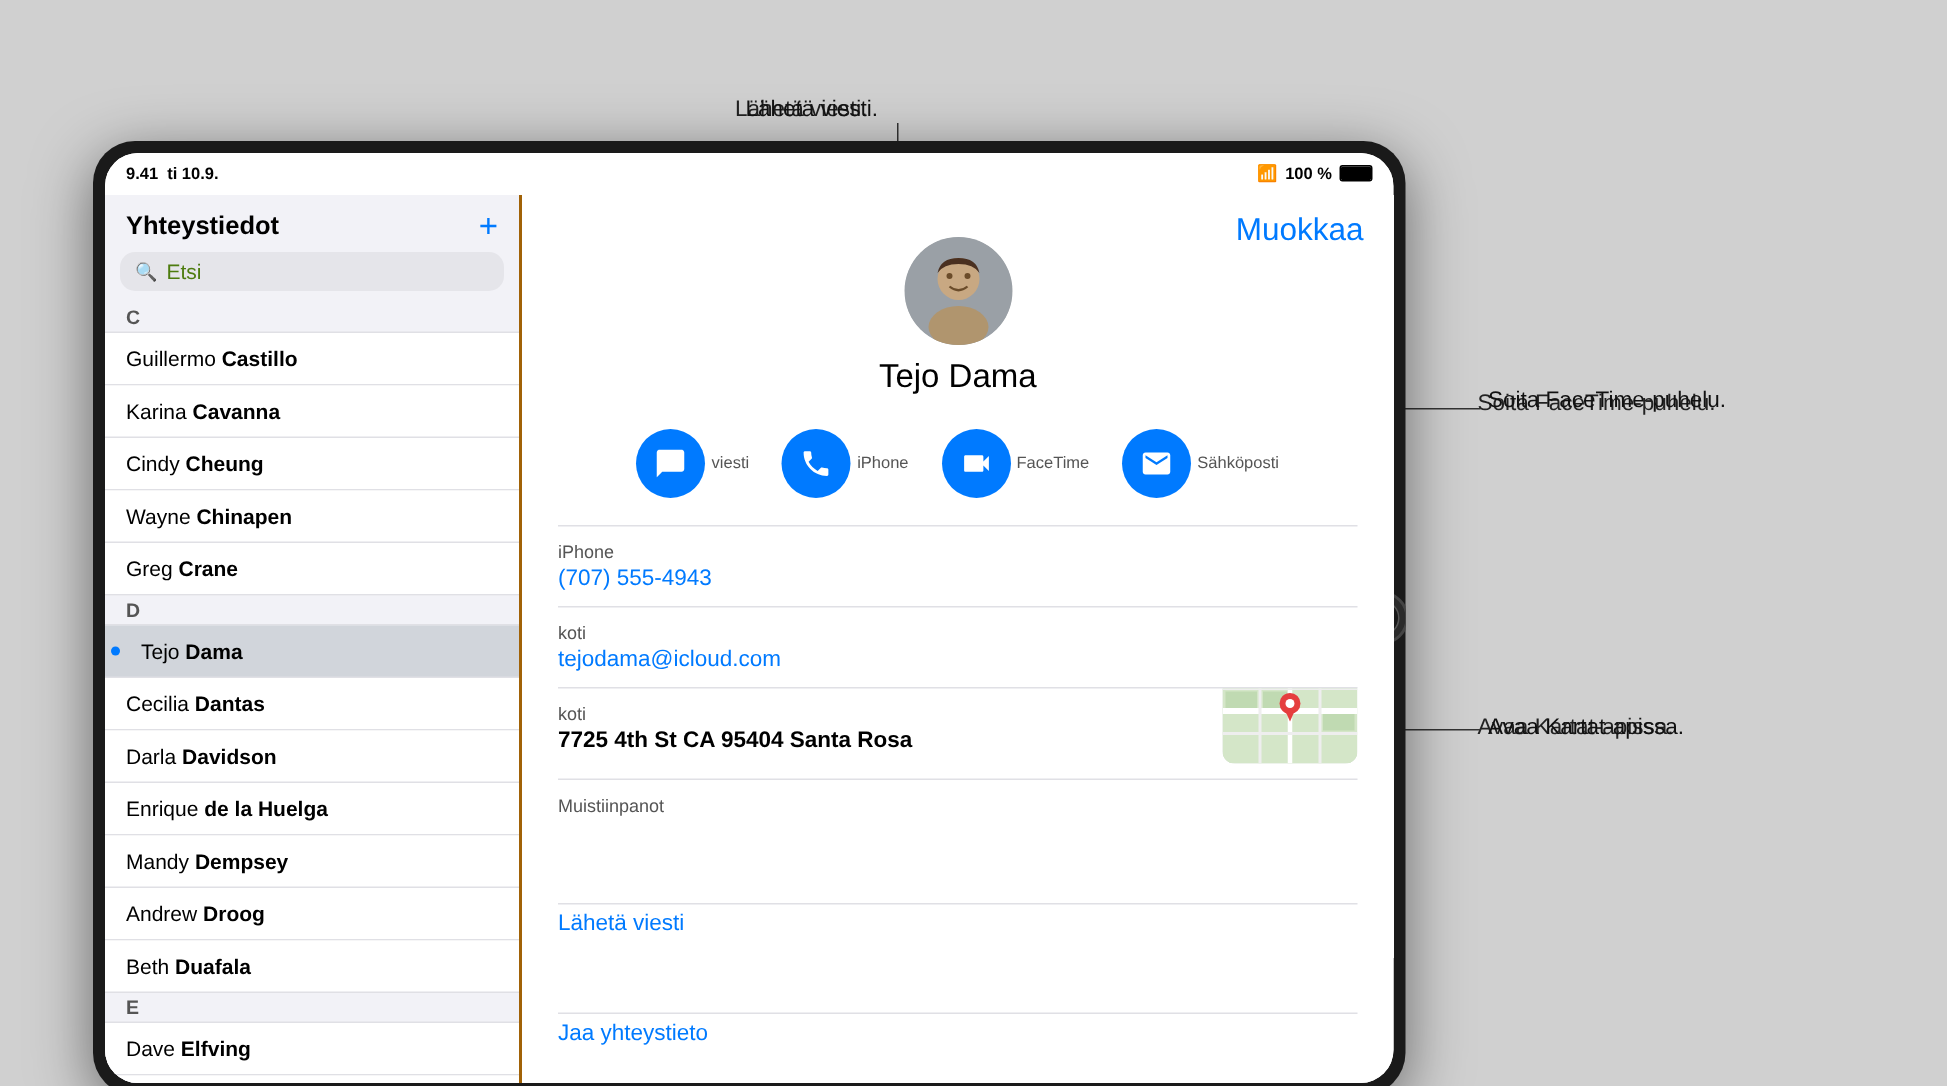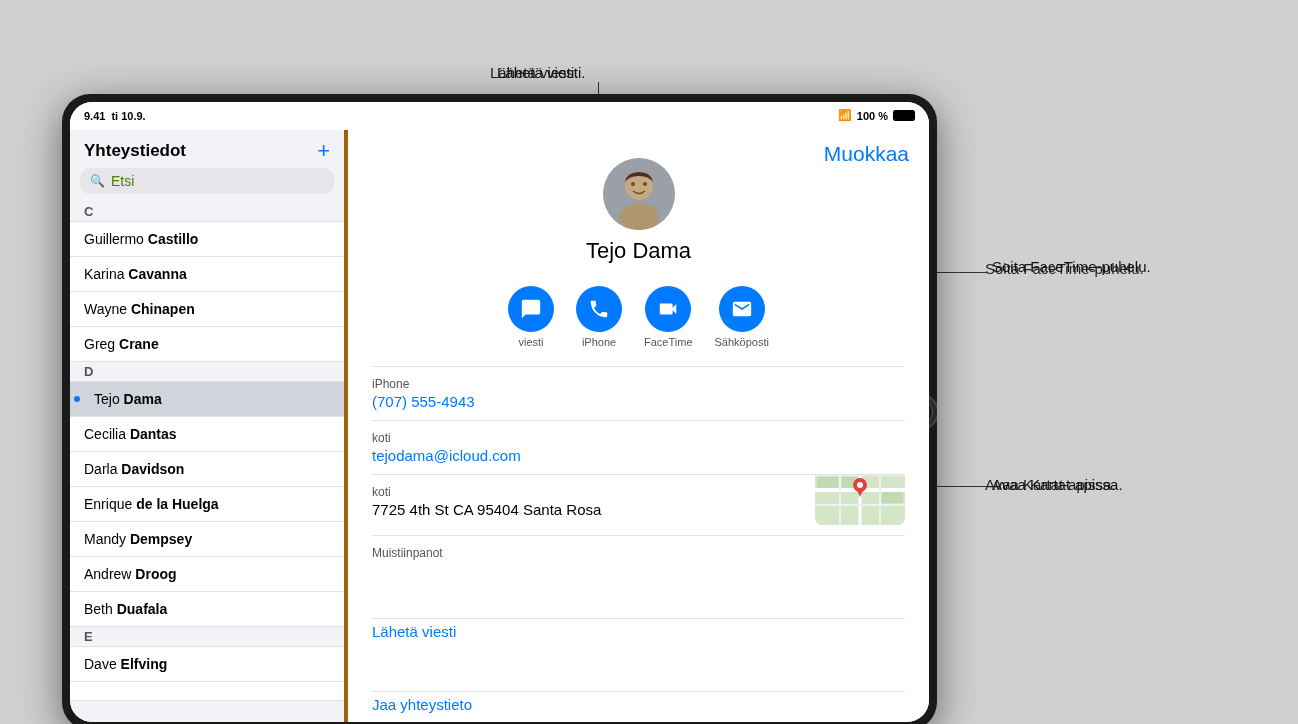--- a/index.html
+++ b/index.html
@@ -76,21 +76,21 @@
     .main-area {
       display: flex;
       flex: 1;
       overflow: hidden;
     }
 
     
     .sidebar {
       width: 278px;
       background: #f2f2f7;
-      border-right: 4px solid #a16207;
+      border-right: 2px solid #a16207;
       display: flex;
       flex-direction: column;
       flex-shrink: 0;
     }
 
     .sidebar-header {
       padding: 10px 14px 6px 14px;
       display: flex;
       align-items: center;
       justify-content: space-between;
@@ -203,21 +203,20 @@
     }
 
     .action-buttons {
       display: flex;
       gap: 22px;
       justify-content: center;
       padding: 4px 0 18px 0;
     }
     .action-btn {
       display: flex;
-      flex-direction: column;
       align-items: center;
       gap: 4px;
     }
     .action-circle {
       width: 46px;
       height: 46px;
       border-radius: 50%;
       background: #007aff;
       display: flex;
       align-items: center;
@@ -364,20 +363,23 @@
           <div class="contact-list" style="position:relative;">
 
             <div class="section-header">C</div>
             <div class="contact-row">
               <span>Guillermo <strong>Castillo</strong></span>
             </div>
             <div class="contact-row">
               <span>Karina <strong>Cavanna</strong></span>
             </div>
             <div class="contact-row">
+              <span>Cindy <strong>Cheung</strong></span>
+            </div>
+            <div class="contact-row">
               <span>Wayne <strong>Chinapen</strong></span>
             </div>
             <div class="contact-row">
               <span>Greg <strong>Crane</strong></span>
             </div>
 
             <div class="section-header">D</div>
             <div class="contact-row selected" style="position:relative;">
               <span class="dot-indicator"></span>
               <span style="padding-left:10px;">Tejo <strong>Dama</strong></span>
@@ -501,21 +503,21 @@
                     <rect x="27" y="22" width="16" height="11" fill="#b8d4a8" opacity="0.7"></rect>
                     <rect x="67" y="37" width="21" height="11" fill="#b8d4a8" opacity="0.7"></rect>
 
                     <circle cx="45" cy="30" r="7" fill="#e53e3e"></circle>
                     <polygon points="45,42 41,33 49,33" fill="#e53e3e"></polygon>
                     <circle cx="45" cy="30" r="3" fill="#fff"></circle>
                   </svg>
                 </div>
               </div>
               <div class="info-label">koti</div>
-              <div class="info-value" style="">7725 4th St CA 95404 Santa Rosa</div>
+              <div class="info-value" style="font-weight:bold;">7725 4th St CA 95404 Santa Rosa</div>
             </div>
           </div>
 
           <div class="notes-section">
             <div class="notes-label">Muistiinpanot</div>
           </div>
 
           <div class="links-section">
             <div class="link-row">
               <span class="link-text">Lähetä viesti</span>

